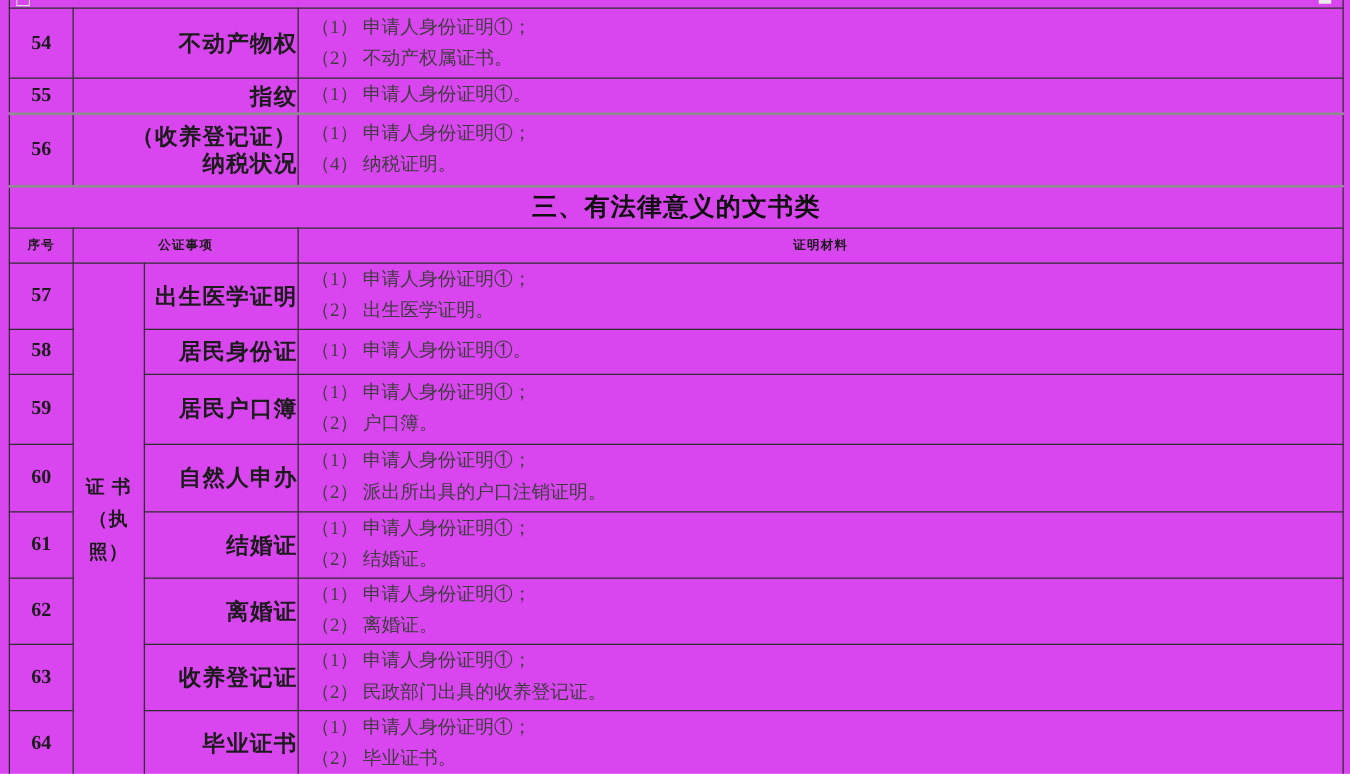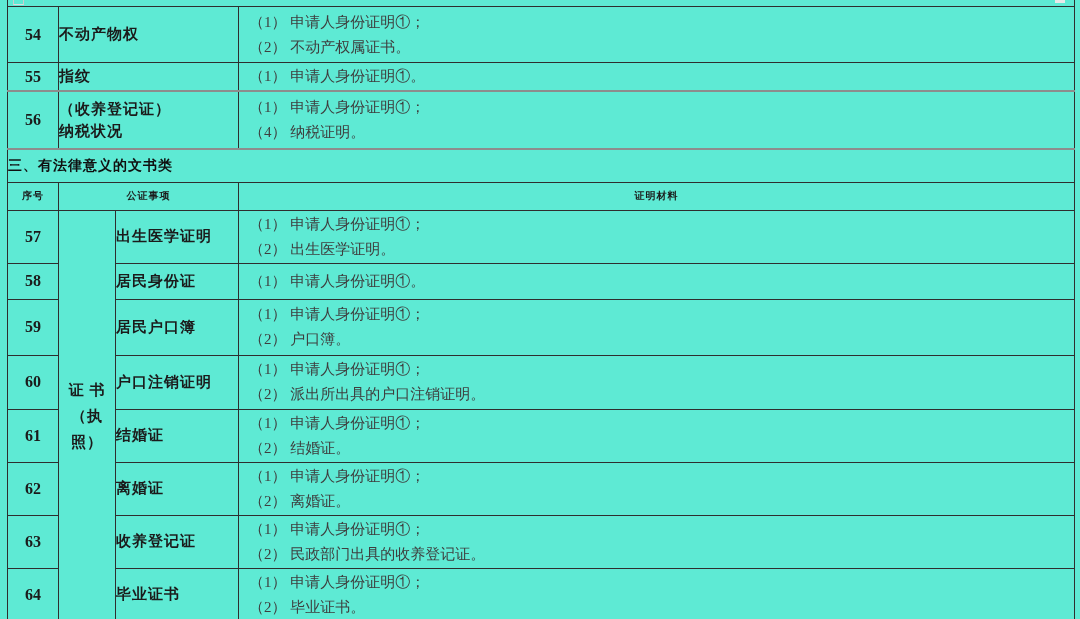--- a/index.html
+++ b/index.html
@@ -1,40 +1,40 @@
 <!DOCTYPE html>
 <html><head>
 <meta charset="utf-8">
 <style>
   html,body{margin:0;padding:0;}
   body{
     width:1080px;height:619px;background:#ffffff;
     font-family:"Liberation Serif","DejaVu Serif",serif;
     -webkit-font-smoothing:antialiased;
   }
-  .page{position:relative;width:1080px;height:619px;overflow:hidden;background:#5eead4;}
+  .page{position:relative;width:1080px;height:619px;overflow:hidden;background:#d946ef;}
 
   table.doc{
     position:absolute;left:7px;top:6px;width:1068px;
     border-collapse:collapse;table-layout:fixed;
   }
   td{
     border:1px solid #2e2e2e;
     padding:0;vertical-align:middle;overflow:hidden;
   }
   tr.gb td{border-bottom:2px solid #8d8d8d;}
 
   .num{font-weight:bold;font-size:16px;text-align:center;color:#1b1b1b;}
-  .item{font-weight:bold;font-size:15px;text-align:left;color:#1b1b1b;letter-spacing:1px;}
+  .item{font-weight:bold;font-size:18px;text-align:right;color:#1b1b1b;letter-spacing:1px;}
   .iline{line-height:22px;}
   .mat{font-size:15px;color:#3e3e3e;padding:1px 8px 1px 10px;text-align:left;margin-left:27px;}
   .mline{line-height:25px;white-space:nowrap;}
   .grp{font-weight:bold;font-size:15px;text-align:center;color:#1b1b1b;}
   .gline{line-height:26px;letter-spacing:1px;}
-  .sec{font-weight:bold;font-size:14px;text-align:left;color:#101010;letter-spacing:1px;}
+  .sec{font-weight:bold;font-size:20px;text-align:center;color:#101010;letter-spacing:1px;}
   .hdr{font-weight:bold;font-size:10px;text-align:center;color:#1b1b1b;letter-spacing:1px;}
 
   .h56{height:56px}.h27{height:27px}.h58{height:58px}.h33{height:33px}
   .h28{height:28px}.h50{height:50px}.h36{height:36px}.h54{height:54px}
   .h49{height:49px}.h47{height:47px}.h53{height:53px}.h52{height:52px}
 
   
   .stub-left{position:absolute;left:7px;top:0;width:0;height:6px;border-left:1px solid #2e2e2e;}
   .stub-right{position:absolute;left:1074px;top:0;width:0;height:6px;border-left:1px solid #2e2e2e;}
   .ghost-left{position:absolute;left:13px;top:0;width:9px;height:4px;border-left:1px solid #cccccc;border-right:1px solid #cccccc;border-bottom:1px solid #dddddd;}
@@ -124,21 +124,21 @@
         <td class="num">59</td>
         <td class="item">居民户口簿</td>
         <td class="mat">
           <div class="mline">（1） 申请人身份证明①；</div>
           <div class="mline">（2） 户口簿。</div>
         </td>
       </tr>
 
       <tr class="h54">
         <td class="num">60</td>
-        <td class="item">户口注销证明</td>
+        <td class="item">自然人申办</td>
         <td class="mat">
           <div class="mline">（1） 申请人身份证明①；</div>
           <div class="mline">（2） 派出所出具的户口注销证明。</div>
         </td>
       </tr>
 
       <tr class="h49">
         <td class="num">61</td>
         <td class="item">结婚证</td>
         <td class="mat">

